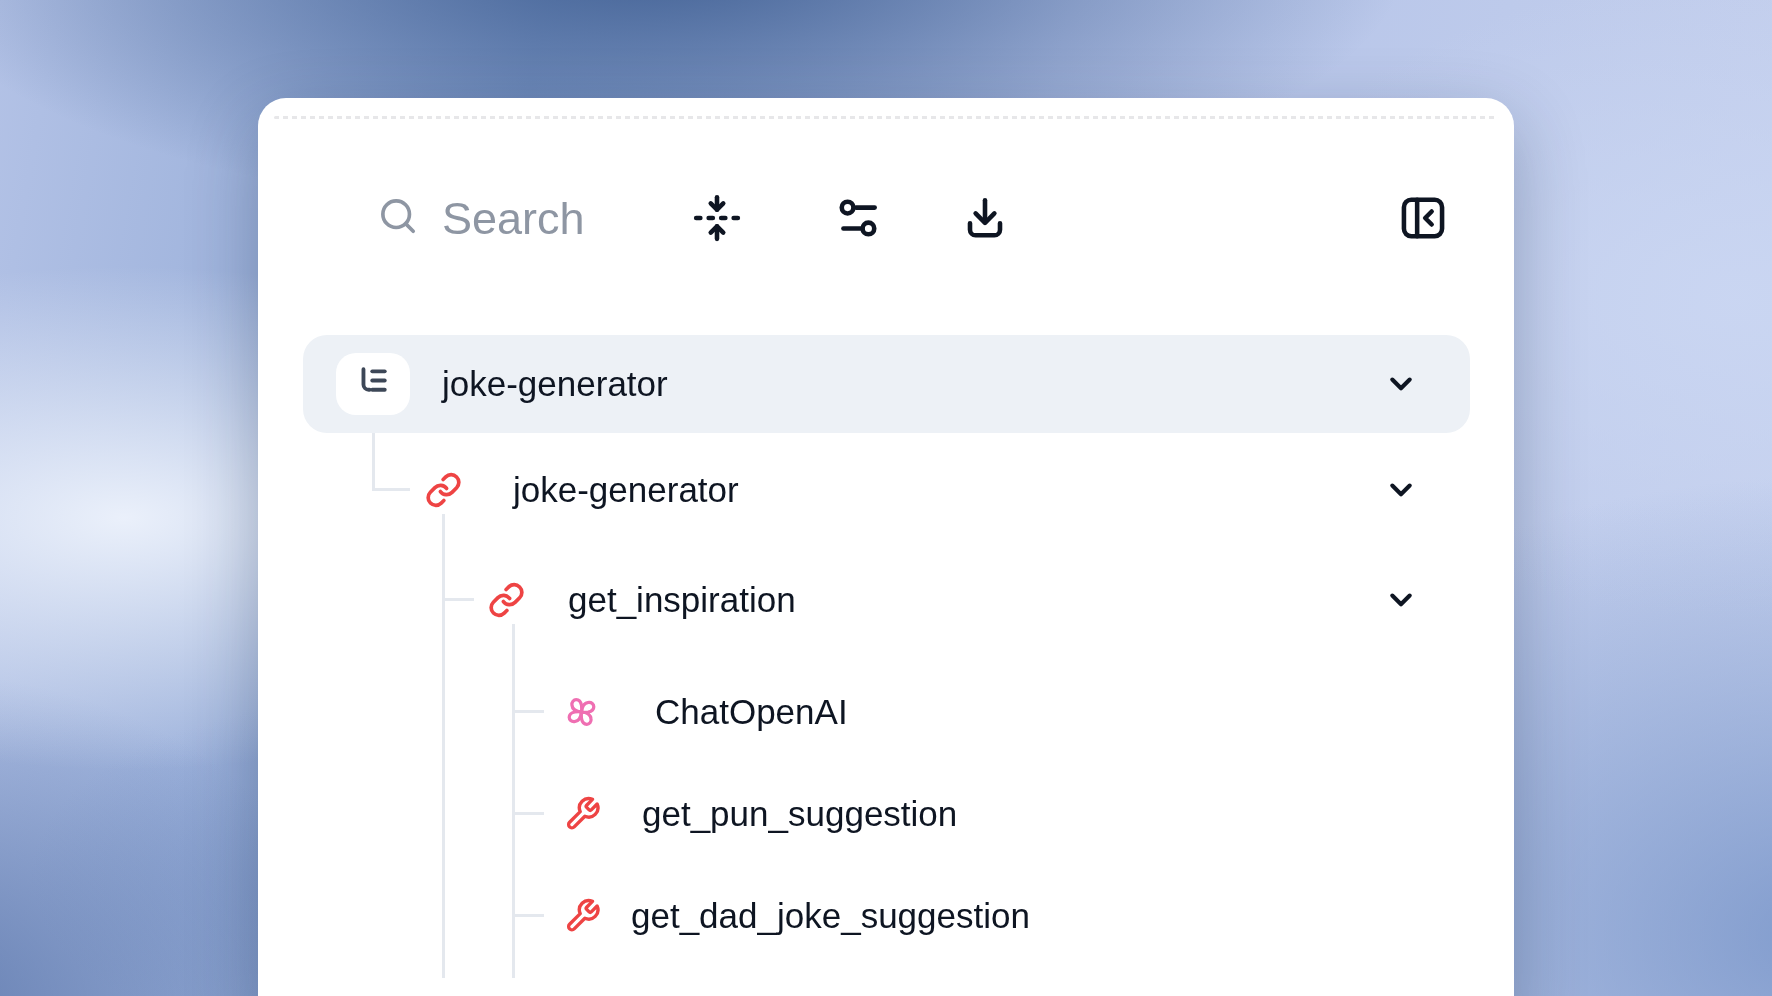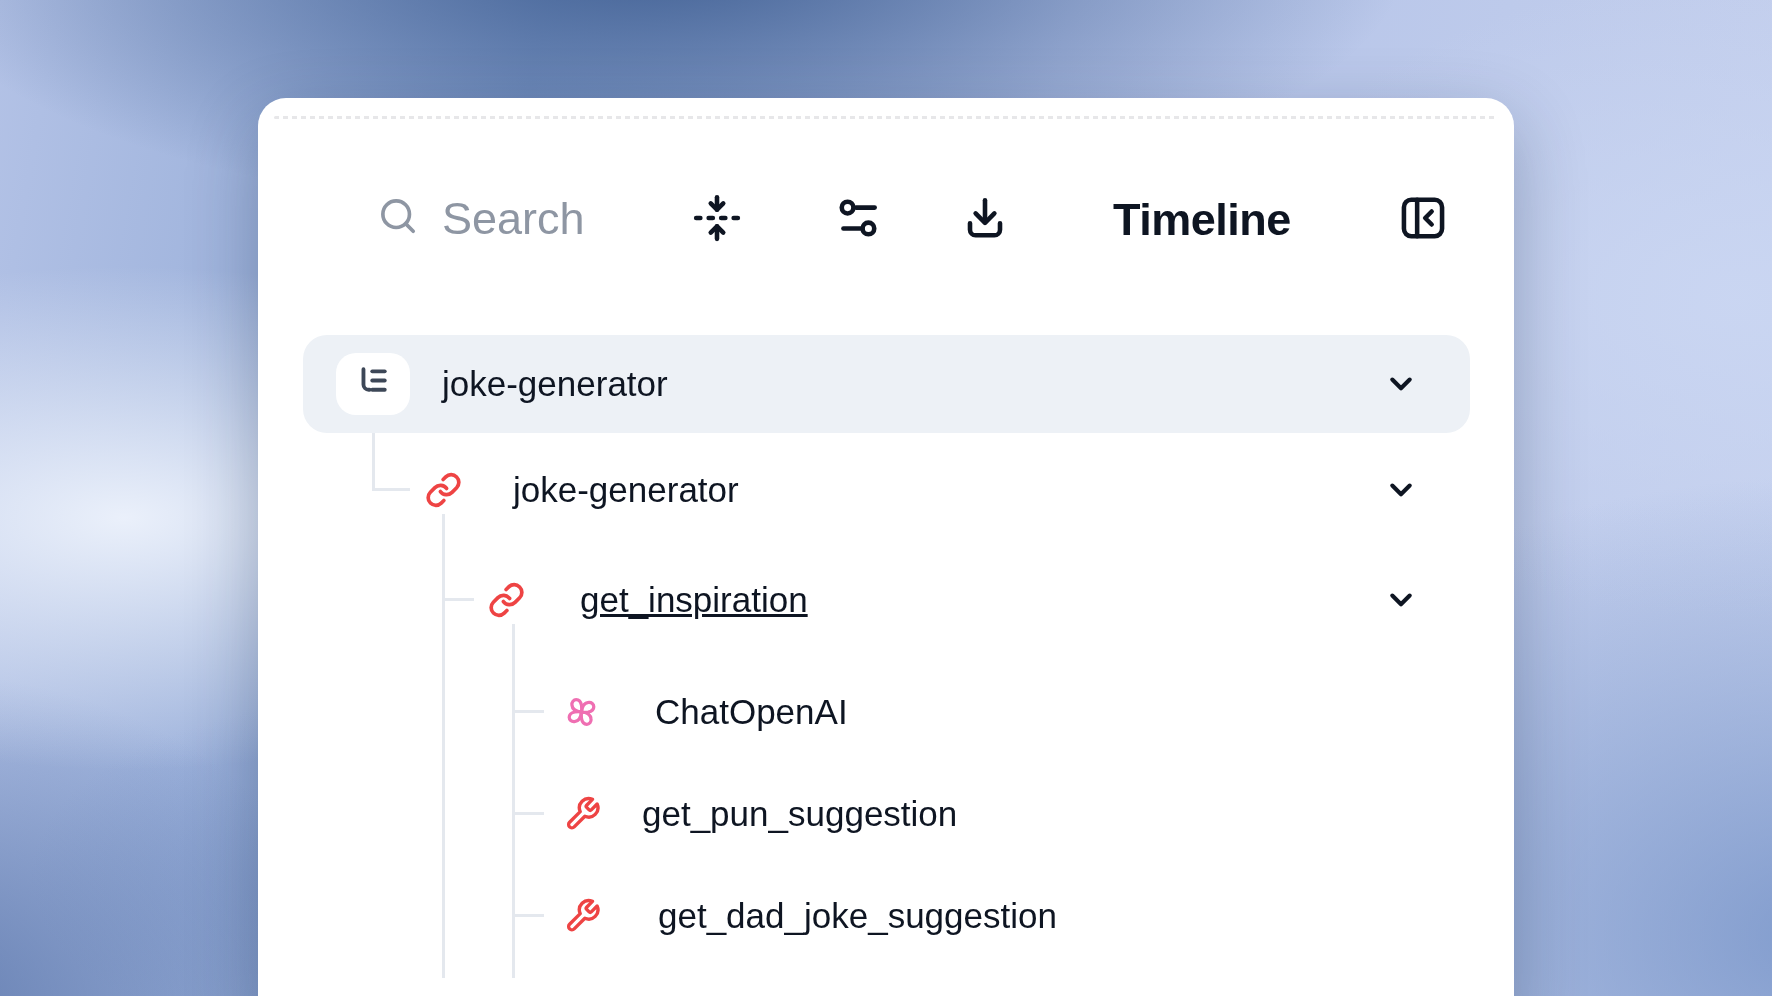--- a/index.html
+++ b/index.html
@@ -126,21 +126,20 @@
     <button class="tb icon-btn btn-export">
       <span>
         <svg width="50" height="50" viewBox="0 0 24 24" fill="none" stroke="currentColor" stroke-width="2.2" stroke-linecap="round" stroke-linejoin="round" class="tbicon">
           <path d="M12 3.5v10.5"></path>
             <path d="m7.5 9.8 4.5 4.5 4.5-4.5"></path>
           <path d="M4.8 14.5v3.1a2.7 2.7 0 0 0 2.7 2.7h9a2.7 2.7 0 0 0 2.7-2.7v-3.1"></path>
         </svg>
       </span>
     </button>
 
-    <div class="timeline-label">Timeline</div>
 
     <button class="tb icon-btn btn-panel">
       <span>
         <svg width="52" height="52" viewBox="0 0 24 24" fill="none" stroke="currentColor" stroke-width="2.1" stroke-linecap="round" stroke-linejoin="round" class="tbicon">
           <rect x="3.2" y="3.6" width="17.6" height="16.8" rx="3.4"></rect>
           <path d="M9.3 3.6v16.8"></path>
             <path d="m16 15-3-3 3-3"></path>
         </svg>
       </span>
     </button>
@@ -194,21 +193,21 @@
       </div>
     </div>
 
     <div class="row" style="top:502px;">
       <span class="row-icon" style="left:230px;">
         <svg width="37" height="37" viewBox="0 0 24 24" fill="none" stroke="currentColor" stroke-width="2.4" stroke-linecap="round" stroke-linejoin="round" class="red">
           <path d="M10 13a5 5 0 0 0 7.54.54l3-3a5 5 0 0 0-7.07-7.07l-1.72 1.71"></path>
           <path d="M14 11a5 5 0 0 0-7.54-.54l-3 3a5 5 0 0 0 7.07 7.07l1.71-1.71"></path>
         </svg>
       </span>
-      <div class="row-label" style="left:322px;text-decoration:underline;">get_inspiration</div>
+      <div class="row-label" style="left:310px;">get_inspiration</div>
       <div class="chev">
         <svg width="38" height="38" viewBox="0 0 24 24" fill="none" stroke="currentColor" stroke-width="2.6" stroke-linecap="round" stroke-linejoin="round">
           <path d="m6.5 9.2 5.5 5.5 5.5-5.5"></path>
         </svg>
       </div>
     </div>
 
     <div class="row" style="top:614px;">
       <span class="row-icon" style="left:303px;">
         <svg width="41" height="41" viewBox="0 0 24 24" fill="none" stroke="currentColor" stroke-width="1.9" stroke-linecap="round" stroke-linejoin="round" class="pink">
@@ -230,17 +229,17 @@
       </span>
       <div class="row-label" style="left:384px;">get_pun_suggestion</div>
     </div>
 
     <div class="row" style="top:818px;">
       <span class="row-icon" style="left:306px;">
         <svg width="37" height="37" viewBox="0 0 24 24" fill="none" stroke="currentColor" stroke-width="2.2" stroke-linecap="round" stroke-linejoin="round" class="red">
           <path d="M14.7 6.3a1 1 0 0 0 0 1.4l1.6 1.6a1 1 0 0 0 1.4 0l3.77-3.77a6 6 0 0 1-7.94 7.94l-6.91 6.91a2.12 2.12 0 0 1-3-3l6.91-6.91a6 6 0 0 1 7.94-7.94l-3.76 3.76z"></path>
         </svg>
       </span>
-      <div class="row-label" style="left:400px;">get_dad_joke_suggestion</div>
+      <div class="row-label" style="left:373px;">get_dad_joke_suggestion</div>
     </div>
 
   </div>
 </div>
 
 </body></html>

